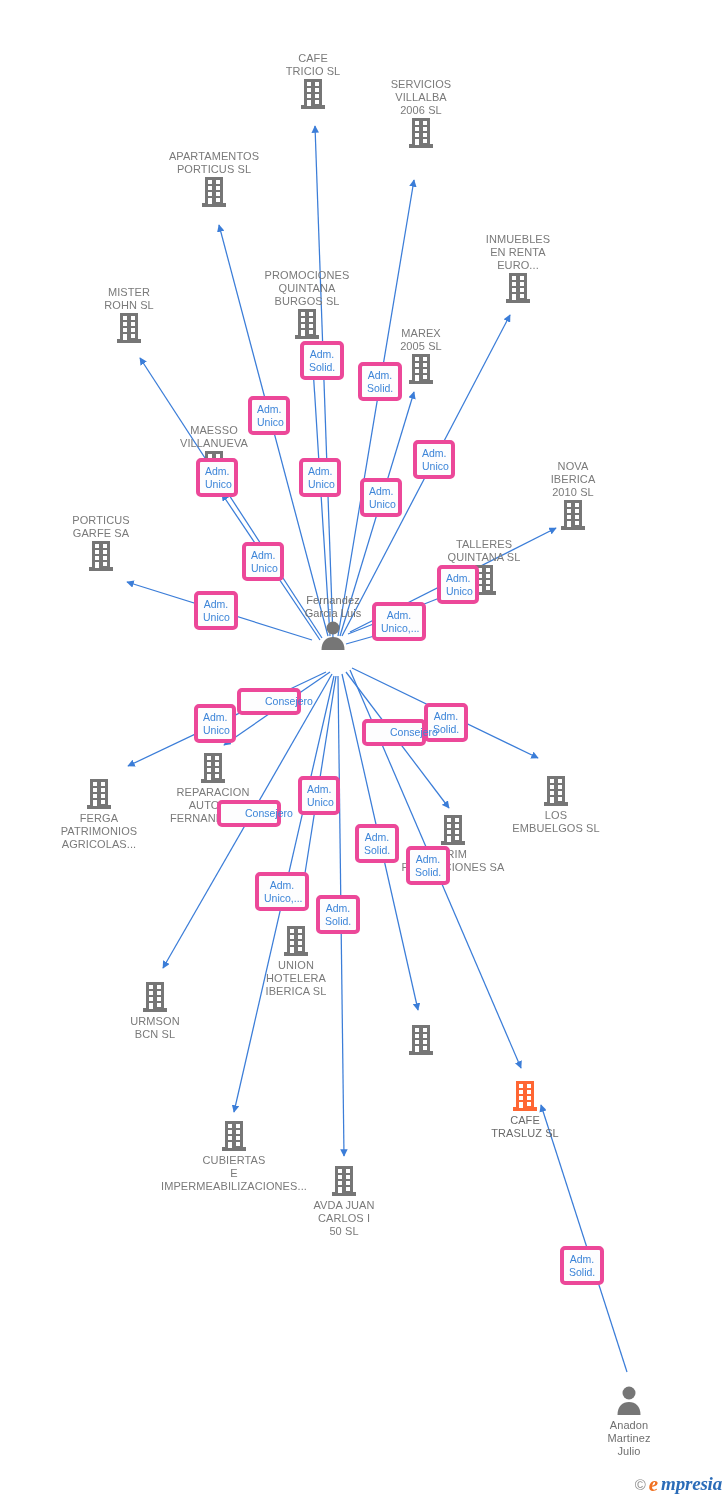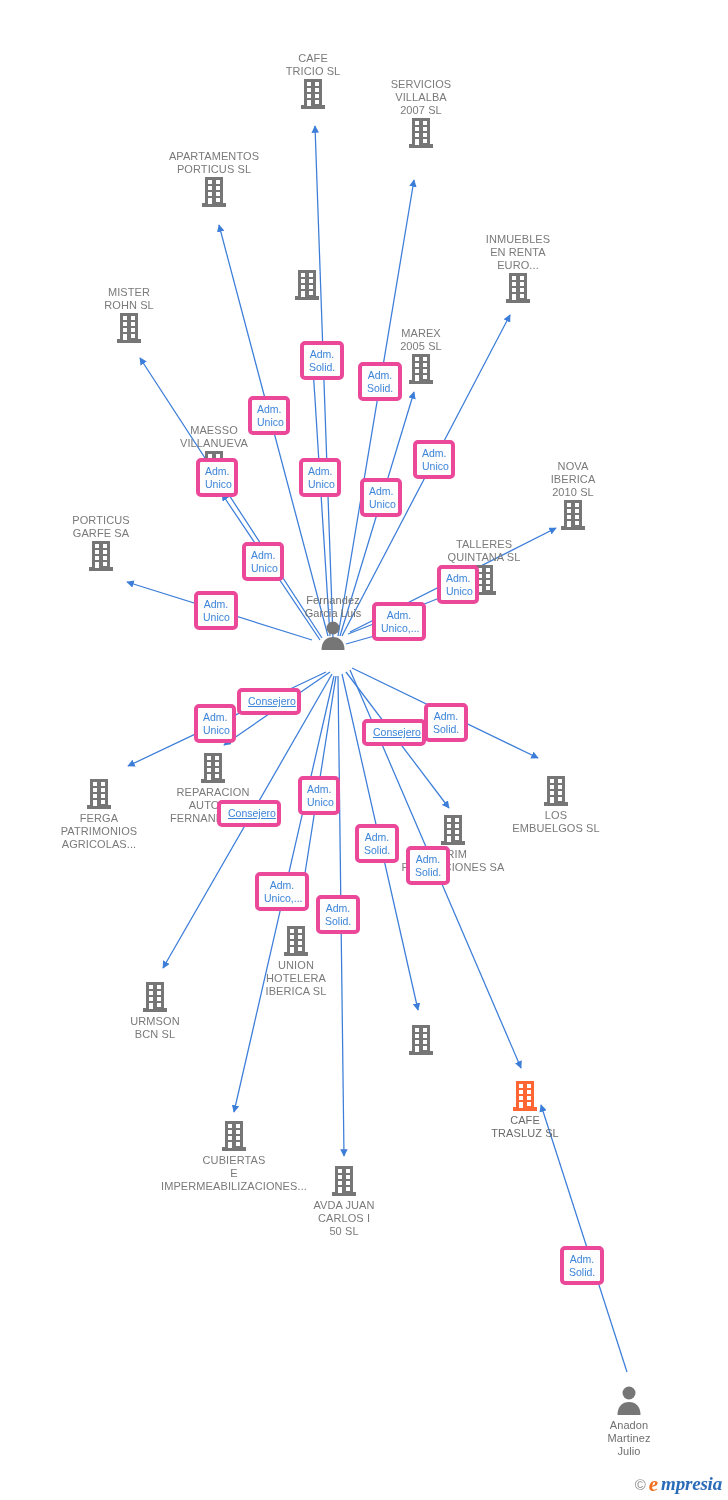--- a/index.html
+++ b/index.html
@@ -57,21 +57,21 @@
     border:4px solid #ec4899;
     border-radius:5px;
     color:#3d85d8;
     font-size:10.5px;
     line-height:12.5px;
     text-align:center;
     padding:3px 5px;
     white-space:pre-line;
     box-sizing:border-box;
   }
-  .role.one{padding:3px 7px;text-decoration:underline;}
+  .role.one{padding:3px 24px;}
 
   
   #watermark{
     position:absolute;
     right:6px;
     bottom:6px;
     z-index:9;
     display:flex;
     align-items:center;
     gap:3px;
@@ -151,21 +151,21 @@
             <rect x="7" y="10" width="4" height="4" fill="#fff"></rect>
             <rect x="15" y="10" width="4" height="4" fill="#fff"></rect>
             <rect x="7" y="16" width="4" height="4" fill="#fff"></rect>
             <rect x="15" y="16" width="4" height="4" fill="#fff"></rect>
             <rect x="7" y="22" width="4" height="6" fill="#fff"></rect>
             <rect x="15" y="22" width="4" height="4" fill="#fff"></rect>
           </svg>
         </span>
         <span class="lbl">SERVICIOS
 VILLALBA
-2007 SL</span>
+2006 SL</span>
       </div>
       <div class="node above" style="left: 214px; top: 150px;">
         <span class="glyph">
           <svg width="26" height="32" viewBox="0 0 26 32" aria-hidden="true">
             <rect x="4" y="1" width="18" height="27" fill="#767676"></rect>
             <rect x="1" y="27" width="24" height="4" fill="#767676"></rect>
             <rect x="7" y="4" width="4" height="4" fill="#fff"></rect>
             <rect x="15" y="4" width="4" height="4" fill="#fff"></rect>
             <rect x="7" y="10" width="4" height="4" fill="#fff"></rect>
             <rect x="15" y="10" width="4" height="4" fill="#fff"></rect>
@@ -205,20 +205,23 @@
             <rect x="7" y="4" width="4" height="4" fill="#fff"></rect>
             <rect x="15" y="4" width="4" height="4" fill="#fff"></rect>
             <rect x="7" y="10" width="4" height="4" fill="#fff"></rect>
             <rect x="15" y="10" width="4" height="4" fill="#fff"></rect>
             <rect x="7" y="16" width="4" height="4" fill="#fff"></rect>
             <rect x="15" y="16" width="4" height="4" fill="#fff"></rect>
             <rect x="7" y="22" width="4" height="6" fill="#fff"></rect>
             <rect x="15" y="22" width="4" height="4" fill="#fff"></rect>
           </svg>
         </span>
+        <span class="lbl">PROMOCIONES
+QUINTANA
+BURGOS SL</span>
       </div>
       <div class="node above" style="left: 129px; top: 286px;">
         <span class="glyph">
           <svg width="26" height="32" viewBox="0 0 26 32" aria-hidden="true">
             <rect x="4" y="1" width="18" height="27" fill="#767676"></rect>
             <rect x="1" y="27" width="24" height="4" fill="#767676"></rect>
             <rect x="7" y="4" width="4" height="4" fill="#fff"></rect>
             <rect x="15" y="4" width="4" height="4" fill="#fff"></rect>
             <rect x="7" y="10" width="4" height="4" fill="#fff"></rect>
             <rect x="15" y="10" width="4" height="4" fill="#fff"></rect>

